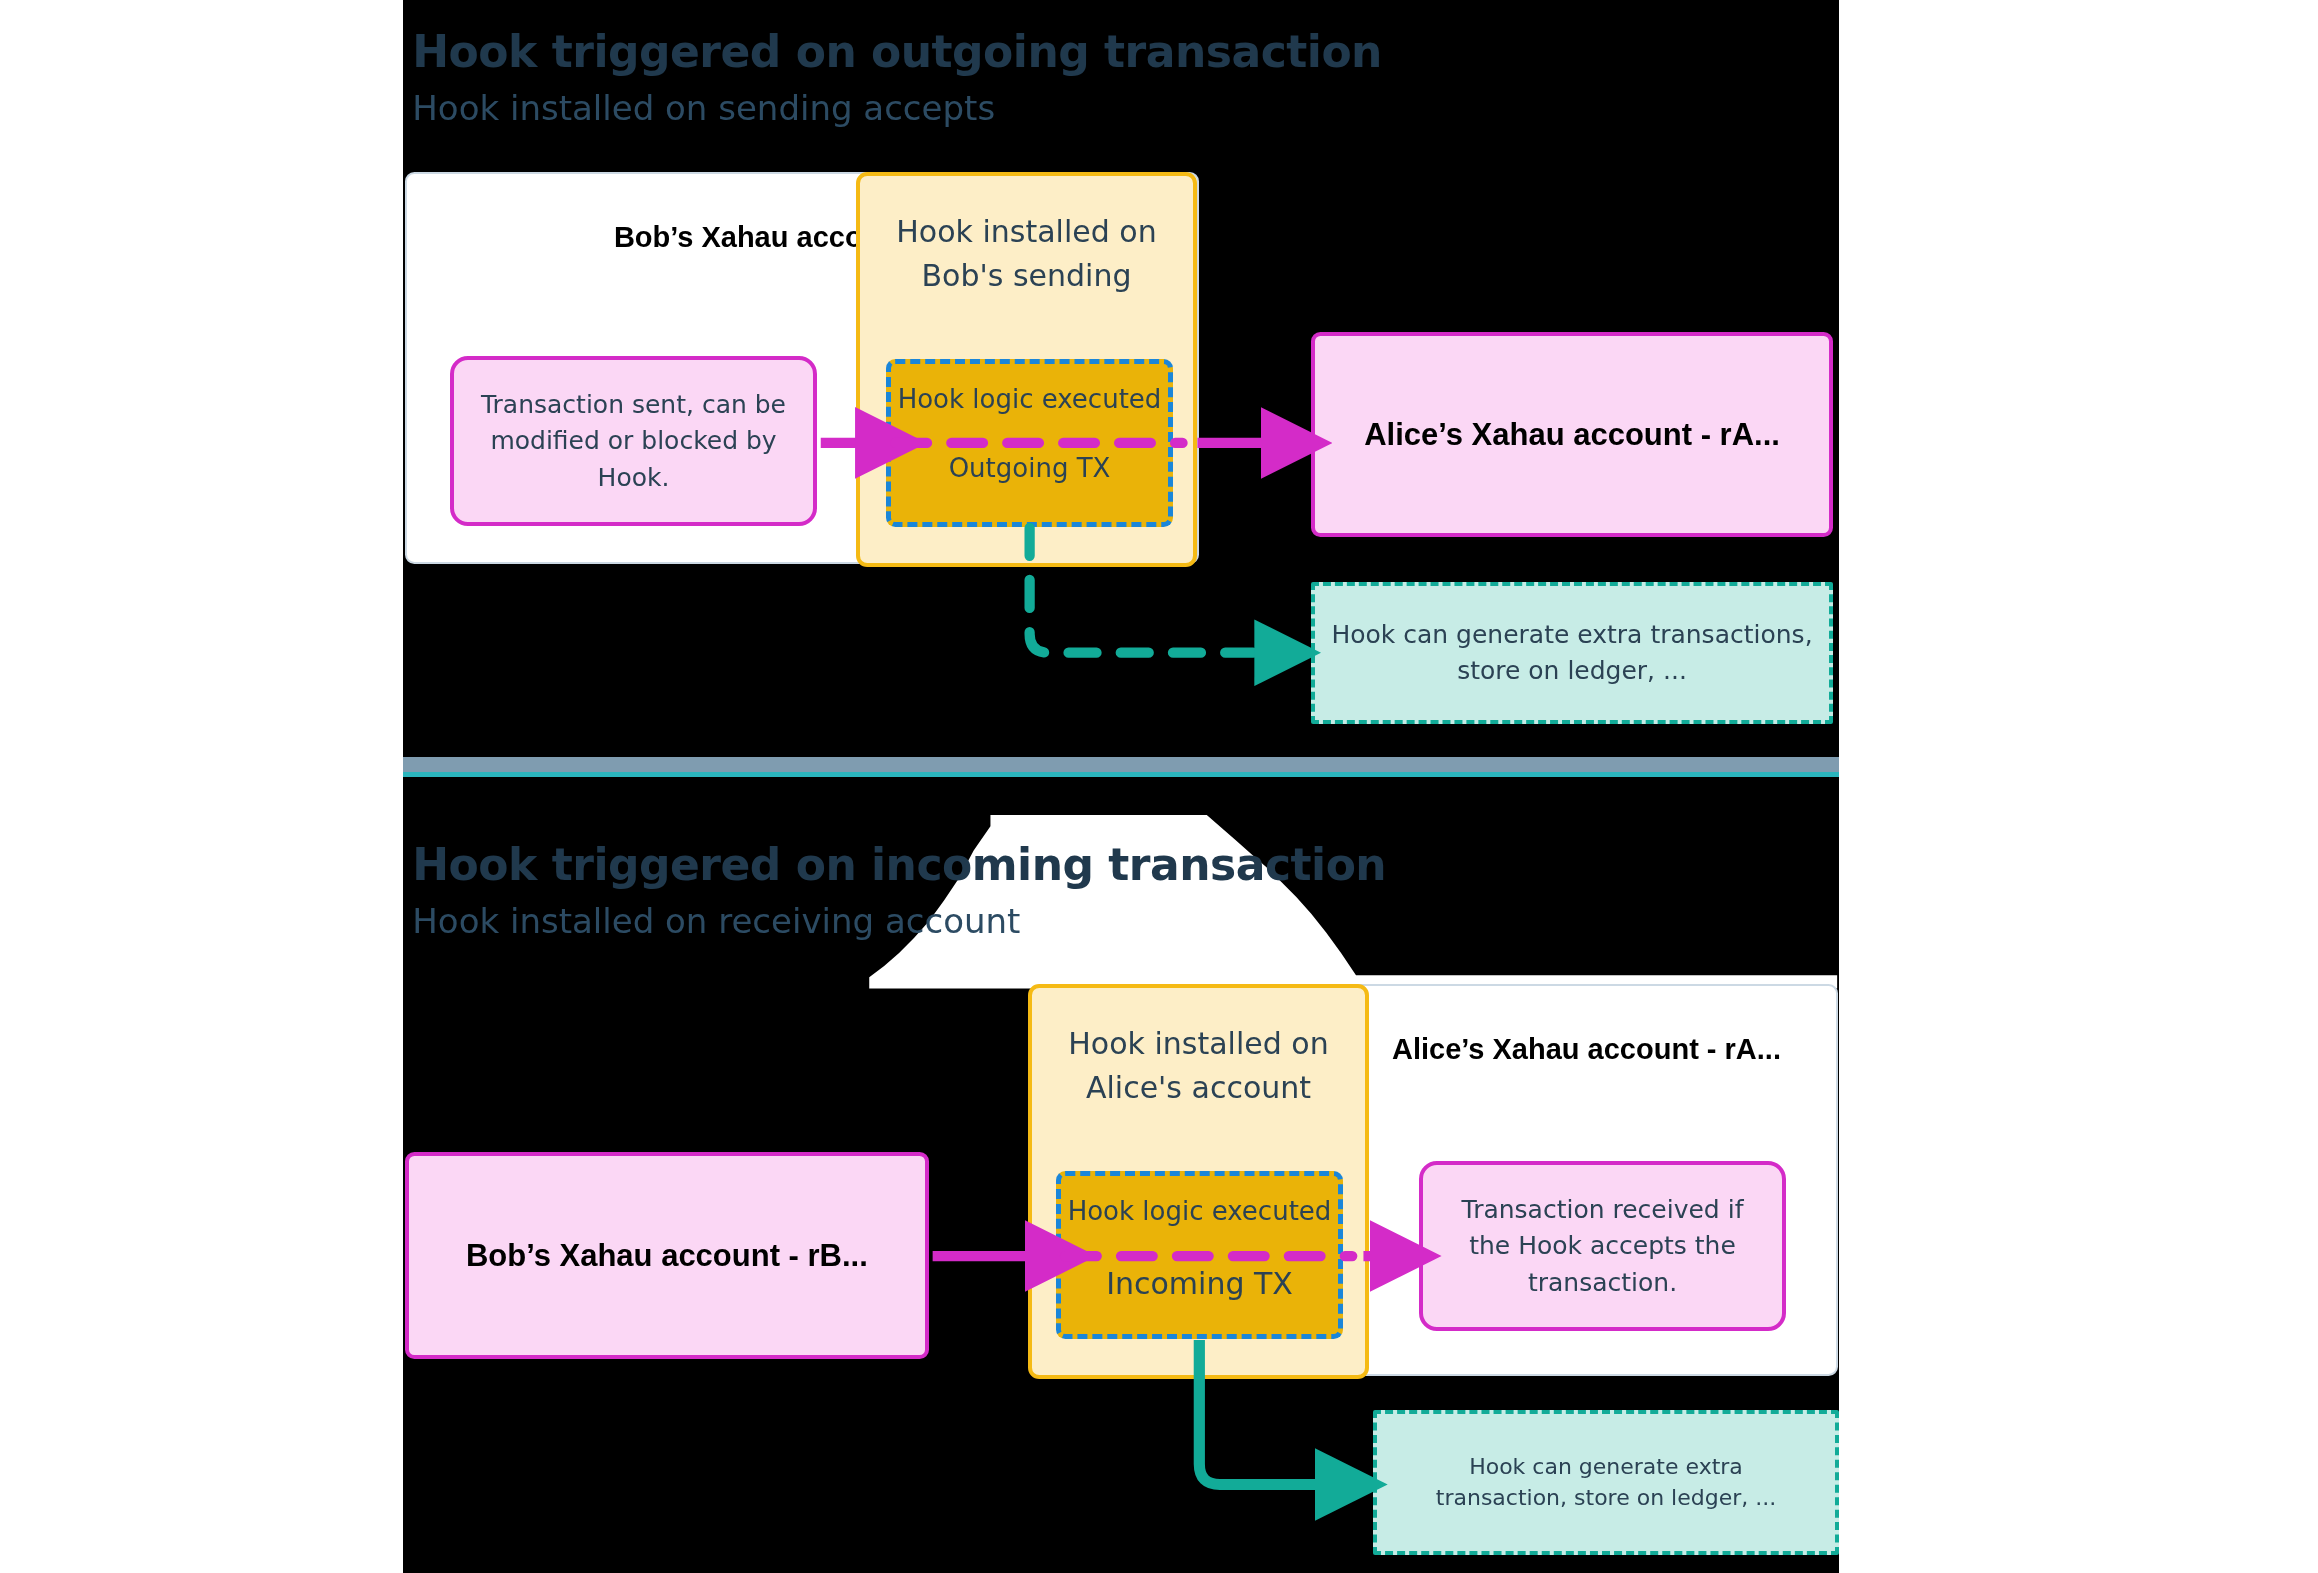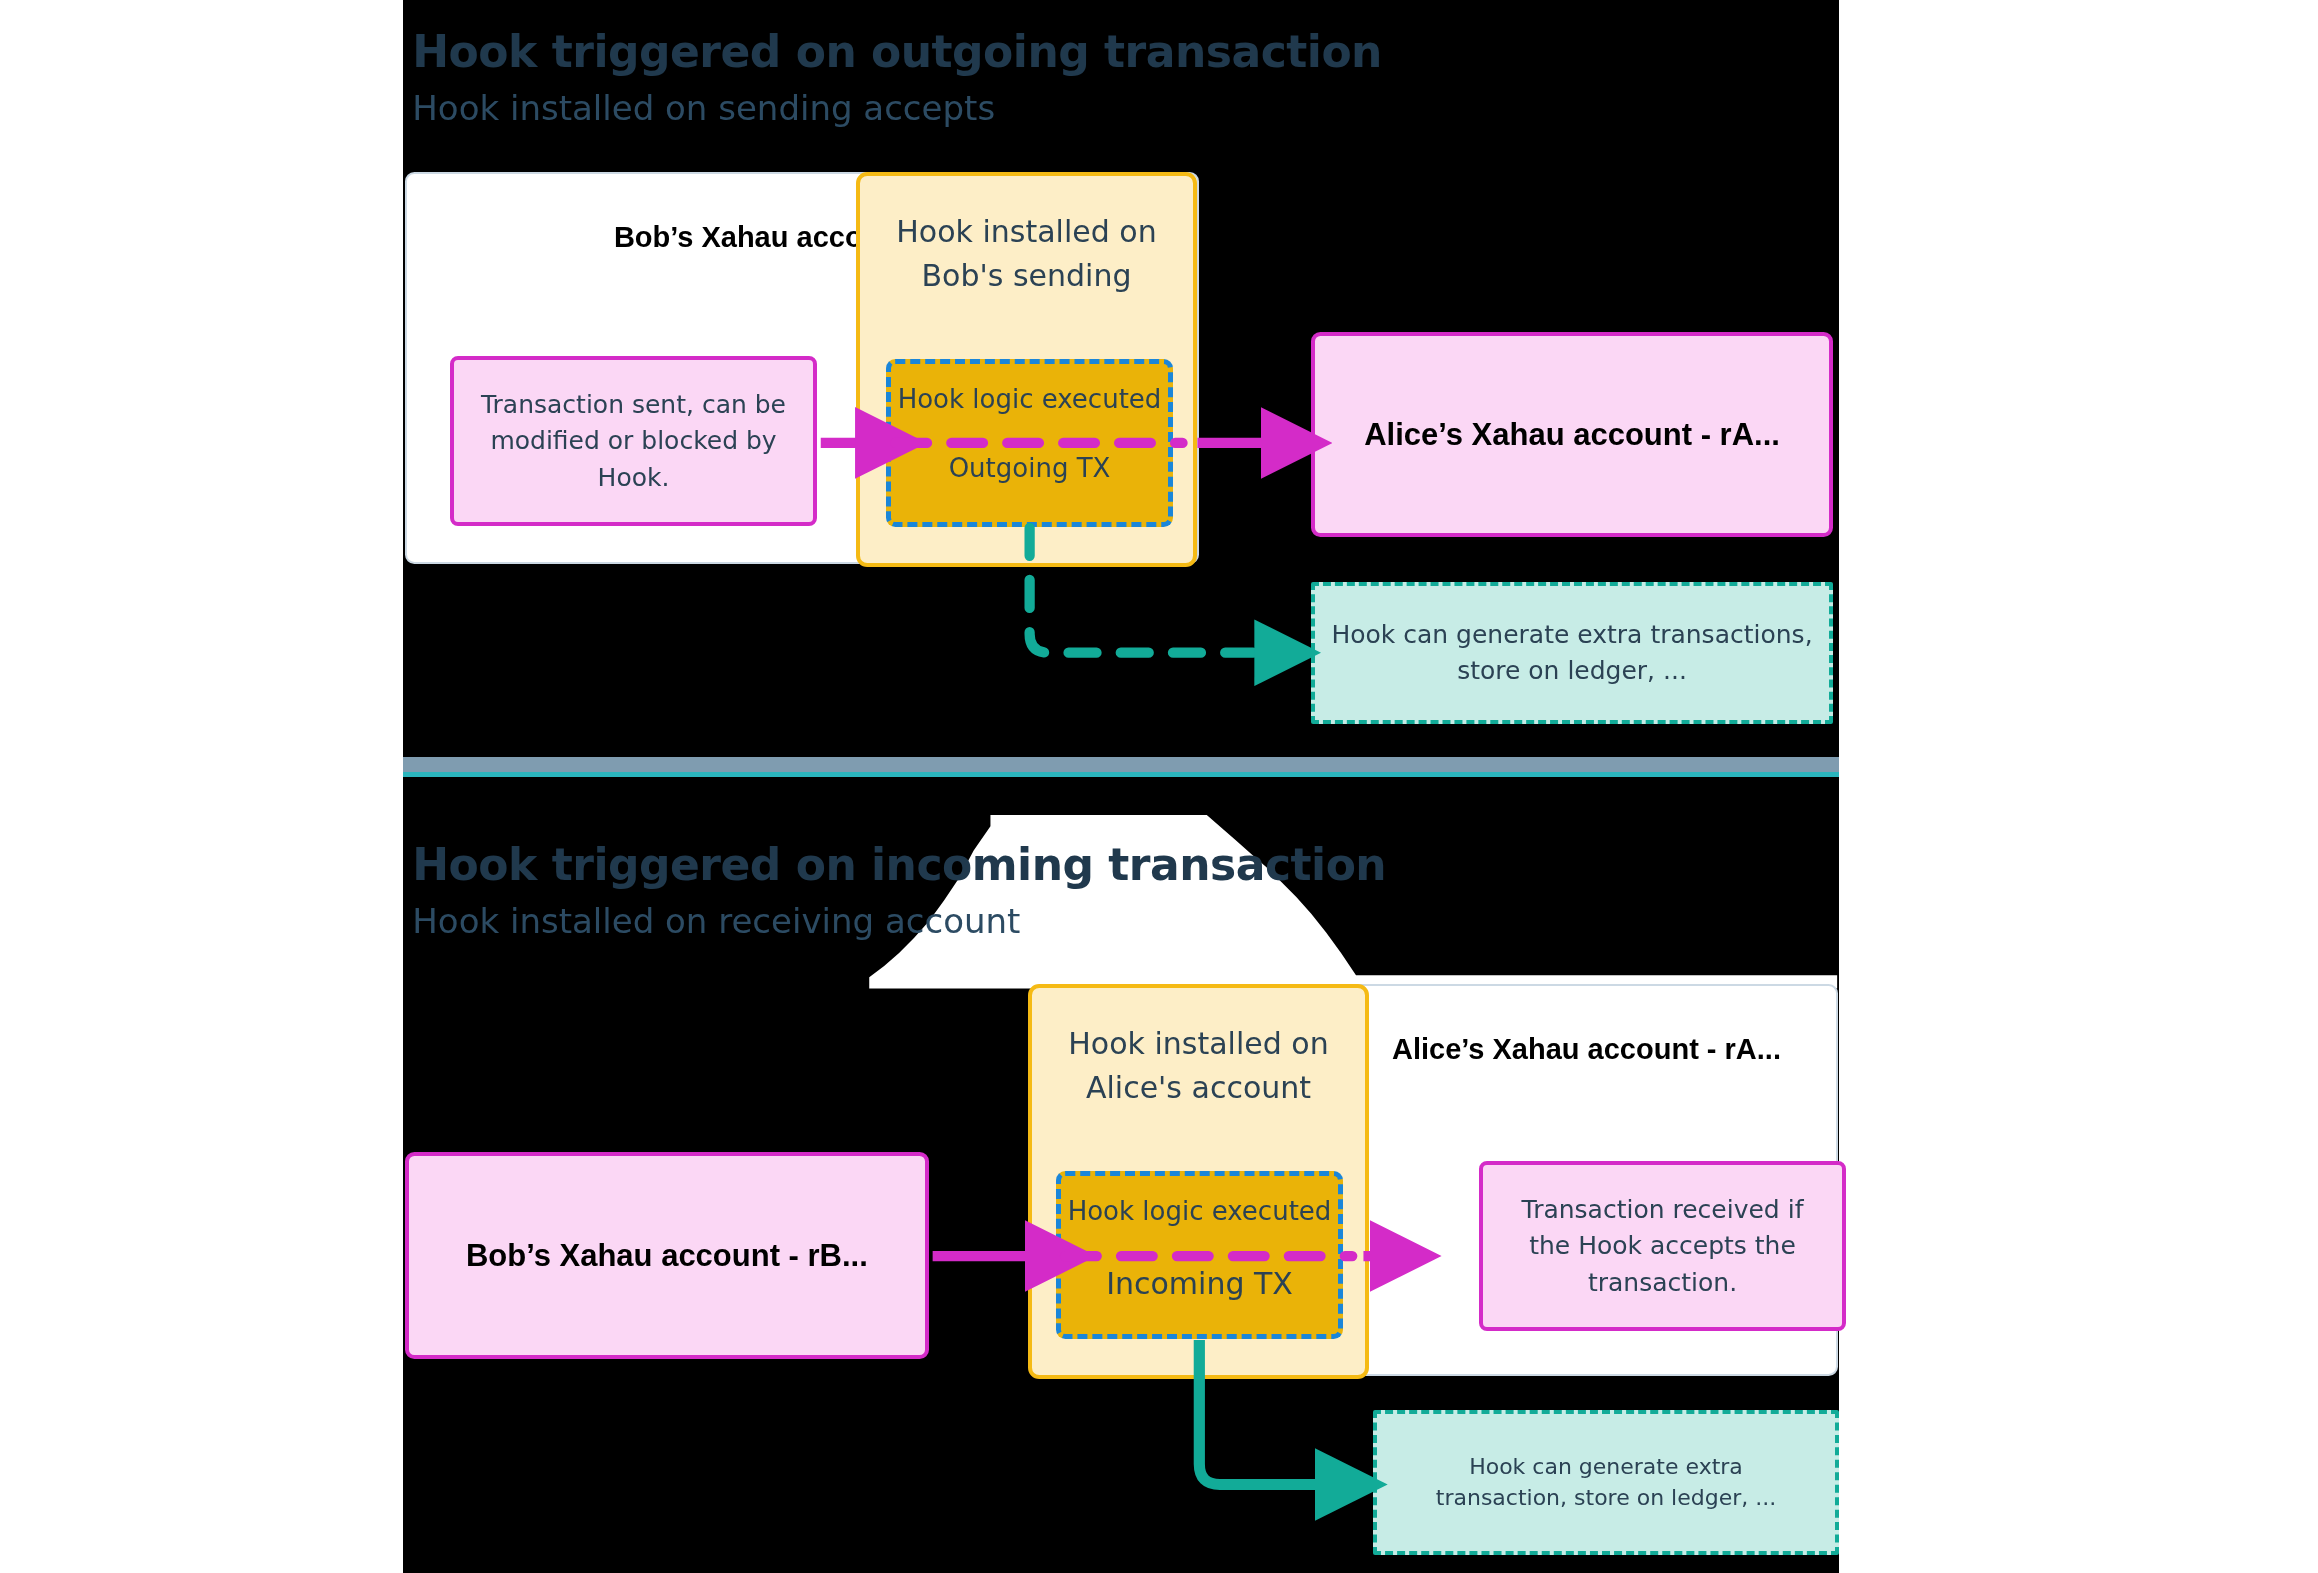--- a/index.html
+++ b/index.html
@@ -46,21 +46,21 @@
     border-radius:11.2px;
   }
   .card-pink{
     background:#fbd7f5;
     border:4.7px solid #d42bc8;
     border-radius:9.3px;
   }
   .note-pink{
     background:#fbd7f5;
     border:4.7px solid #d42bc8;
-    border-radius:8px;
+    border-radius:18px;
   }
   .card-teal{
     background:#c7ece6;
     border:4.7px dashed #12ab98;
     border-radius:2px;
   }
   .dash-blue{
     background:#eab308;
     border:5.6px dashed #1a86d9;
     border-radius:9.3px;
@@ -175,21 +175,21 @@
               596,942 612,912 630,886"></polygon>
   </svg>
 
   <div class="sect-title" style="left:9.3px;top:843px;z-index:2;">Hook triggered on incoming transaction</div>
   <div class="sect-sub" style="left:9.3px;top:904px;z-index:2;">Hook installed on receiving account</div>
 
   <div class="box card-white" style="left:932px;top:984px;width:503px;height:392px;z-index:2;">
     <div class="t-head" style="top:45px;font-size:29px;">Alice’s Xahau account - rA...</div>
   </div>
 
-  <div class="box note-pink" style="left:1076px;top:1161px;width:367px;height:170px;z-index:3;">
+  <div class="box note-pink" style="left:1016px;top:1161px;width:367px;height:170px;z-index:3;">
     <div class="t-body t-center">
       <div>Transaction received if</div>
       <div>the Hook accepts the</div>
       <div>transaction.</div>
     </div>
   </div>
 
   <div class="box card-yellow" style="left:625px;top:984px;width:341px;height:395px;z-index:4;">
     <div class="t-body" style="top:34px;font-size:30px;">
       <div>Hook installed on</div>

